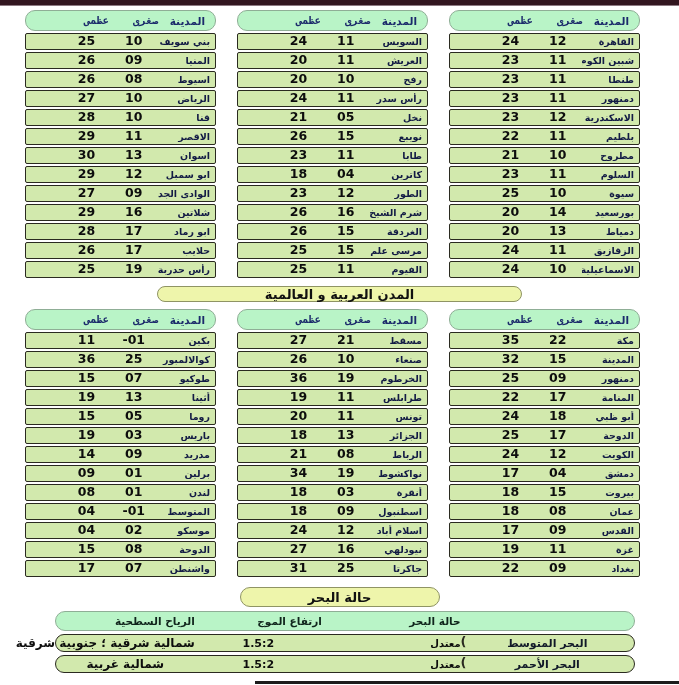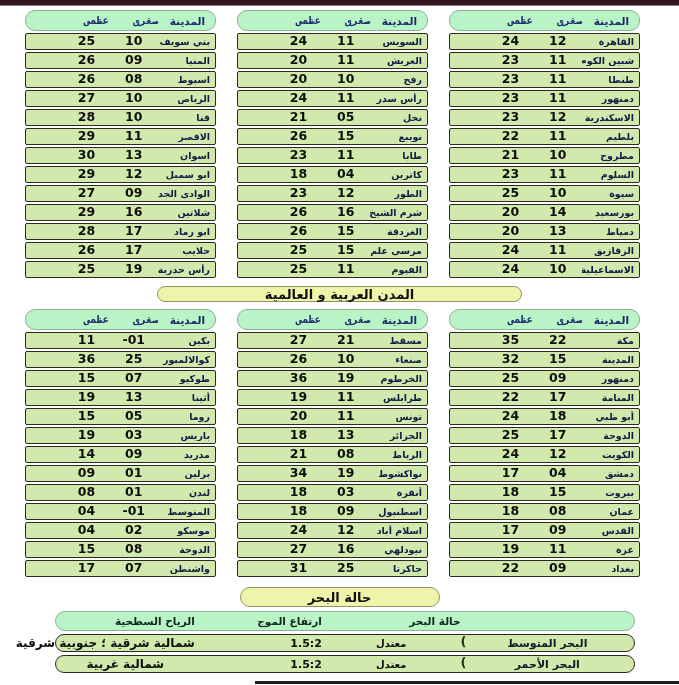--- a/index.html
+++ b/index.html
@@ -36,22 +36,22 @@
   .seahead { height:20px; background:#b9f4c7; border:1px solid #8fae96; border-radius:10px;
              display:grid; grid-template-columns:30% 24% 22% 24%; align-items:center; }
   .seahead span { color:#10251c; font-weight:bold; font-size:10.5px; }
   .searow { height:18px; margin-top:3px; background:#d2e9ad; border:1.5px solid #2a2a20;
             border-radius:9px; display:grid; grid-template-columns:30% 24% 22% 24%;
             align-items:center; }
   .searow .scell { text-align:center; font-weight:bold; color:#0d0d0d; }
   .searow .sname { position:relative; font-size:11px; color:#101828; }
   .searow .sname .bracket { position:absolute; left:0px; top:-3px; font-size:13px;
                             direction:ltr; unicode-bidi:bidi-override; color:#2a2a20; }
-  .searow .sstate { font-size:10px; }
-  .searow .swave { font-size:11px; direction:ltr; unicode-bidi:embed;text-align:right; }
+  .searow .sstate { font-size:10px;text-align:right; }
+  .searow .swave { font-size:11px; direction:ltr; unicode-bidi:embed; }
   .searow .swind { font-size:12px; white-space:nowrap; }
 
   .bottomline { position:absolute; bottom:1px; left:255px; right:0; height:3px; background:#1c1c1c; }
 </style>
 </head>
 <body>
 
 <div class="page">
   <div class="topbar"></div>
 

